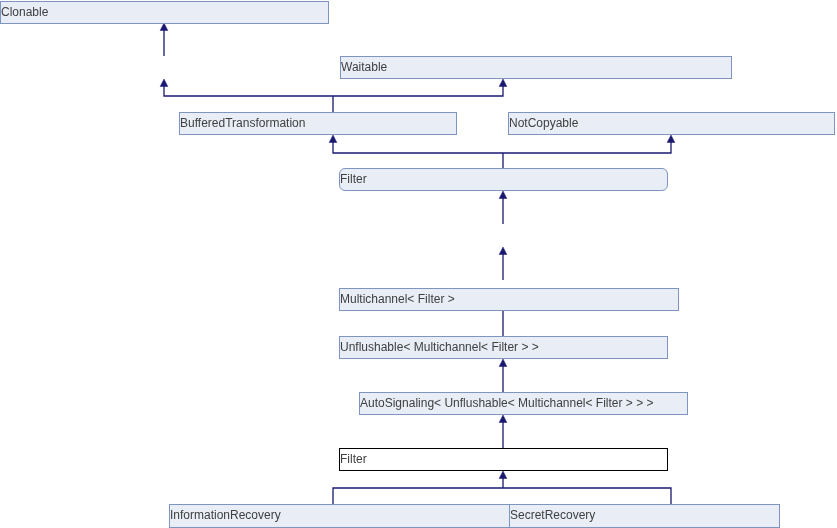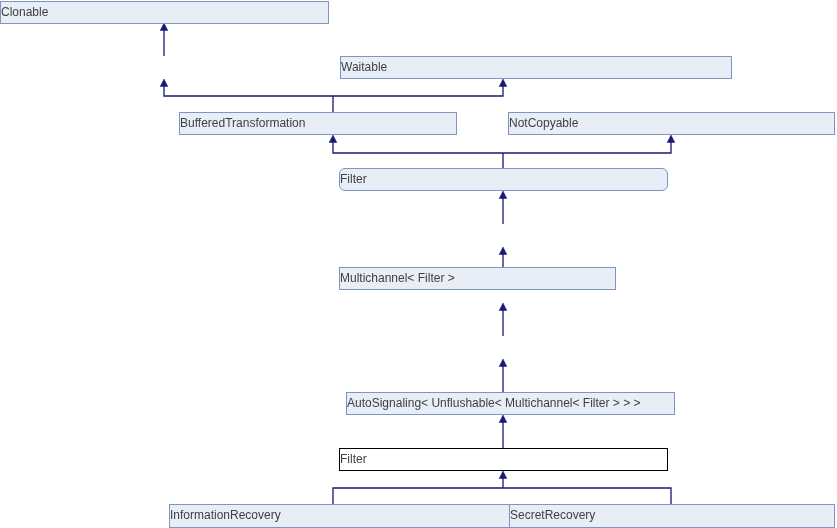--- a/index.html
+++ b/index.html
@@ -104,19 +104,20 @@
       <path d="M503,477 V488 M333,504 V488 H671 V504"></path>
       <polygon points="503,471 499.2,478.5 506.8,478.5"></polygon>
     </g>
   </svg>
 
   <div class="node" style="left:0px;   top:1px;   width:329px;">Clonable</div>
   <div class="node" style="left:340px; top:56px;  width:392px;">Waitable</div>
   <div class="node" style="left:179px; top:112px; width:278px;">BufferedTransformation</div>
   <div class="node" style="left:508px; top:112px; width:327px;">NotCopyable</div>
   <div class="node" style="left:339px; top:168px; width:329px;border-radius:6px;">Filter</div>
-  <div class="node" style="left:339px; top:267px; width:277px;">Multichannel&lt; Filter &gt;</div>
-  <div class="node" style="left:346px; top:392px; width:329px;">AutoSignaling&lt; Unflushable&lt; Multichannel&lt; Filter &gt; &gt; &gt;</div>
+  <div class="node" style="left:339px; top:288px; width:340px;">Multichannel&lt; Filter &gt;</div>
+  <div class="node" style="left:339px; top:336px; width:329px;">Unflushable&lt; Multichannel&lt; Filter &gt; &gt;</div>
+  <div class="node" style="left:359px; top:392px; width:329px;">AutoSignaling&lt; Unflushable&lt; Multichannel&lt; Filter &gt; &gt; &gt;</div>
   <div class="node focus" style="left:339px; top:448px; width:329px;">Filter</div>
   <div class="node" style="left:169px; top:504px; width:369px; height:24px;">InformationRecovery</div>
-  <div class="node" style="left:509px; top:504px; width:326px; height:24px;">SecretRecovery</div>
+  <div class="node" style="left:509px; top:504px; width:271px; height:24px;">SecretRecovery</div>
 
 </div>
 
 </body></html>

